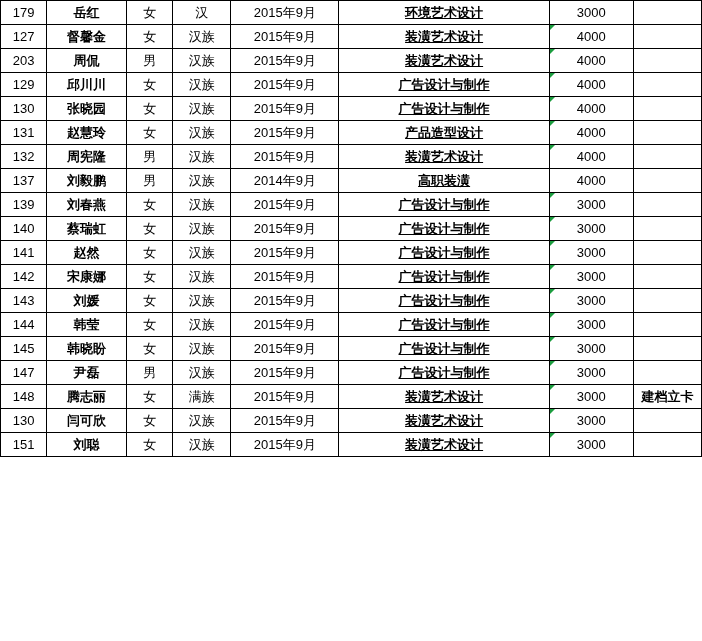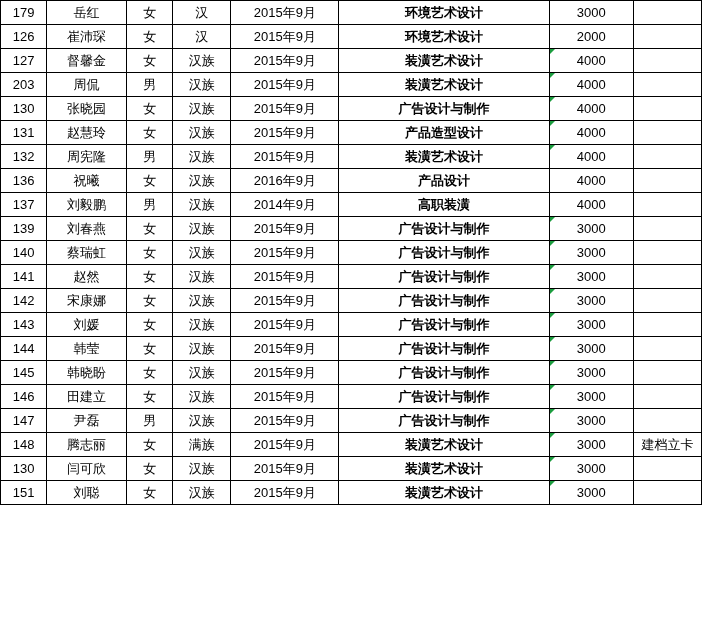--- a/index.html
+++ b/index.html
@@ -33,27 +33,28 @@
   col.c-id    { width: 46px; }
   col.c-name  { width: 80px; }
   col.c-sex   { width: 46px; }
   col.c-eth   { width: 58px; }
   col.c-date  { width: 108px; }
   col.c-major { width: 210px; }
   col.c-amt   { width: 84px; }
   col.c-note  { width: 68px; }
 
   td.name {
-    font-weight: normal;
+    font-weight: bold;
   }
   td.major {
     font-weight: bold;
+    text-decoration: underline;
   }
   td.note {
-    font-weight: normal;
+    font-weight: bold;
   }
   
   td.marked {
     position: relative;
   }
   td.marked::before {
     content: "";
     position: absolute;
     top: 0;
     left: 0;
@@ -82,50 +83,50 @@
         <td class="">179</td>
         <td class="name">岳红</td>
         <td class="">女</td>
         <td class="">汉</td>
         <td class="">2015年9月</td>
         <td class="major">环境艺术设计</td>
         <td class="">3000</td>
         <td class="note"></td>
       </tr>
       <tr>
-        <td class="">126</td>
-        <td class="name">崔沛琛</td>
-        <td class="">女</td>
-        <td class="">汉</td>
-        <td class="">2015年9月</td>
-        <td class="major">环境艺术设计</td>
-        <td class="">2000</td>
-        <td class="note"></td>
-      </tr>
-      <tr>
         <td class="">127</td>
         <td class="name">督馨金</td>
         <td class="">女</td>
         <td class="">汉族</td>
         <td class="">2015年9月</td>
         <td class="major">装潢艺术设计</td>
         <td class="marked">4000</td>
         <td class="note"></td>
       </tr>
       <tr>
         <td class="">203</td>
         <td class="name">周侃</td>
         <td class="">男</td>
         <td class="">汉族</td>
         <td class="">2015年9月</td>
         <td class="major">装潢艺术设计</td>
         <td class="marked">4000</td>
         <td class="note"></td>
       </tr>
       <tr>
+        <td class="">129</td>
+        <td class="name">邱川川</td>
+        <td class="">女</td>
+        <td class="">汉族</td>
+        <td class="">2015年9月</td>
+        <td class="major">广告设计与制作</td>
+        <td class="marked">4000</td>
+        <td class="note"></td>
+      </tr>
+      <tr>
         <td class="">130</td>
         <td class="name">张晓园</td>
         <td class="">女</td>
         <td class="">汉族</td>
         <td class="">2015年9月</td>
         <td class="major">广告设计与制作</td>
         <td class="marked">4000</td>
         <td class="note"></td>
       </tr>
       <tr>
@@ -139,30 +140,20 @@
         <td class="note"></td>
       </tr>
       <tr>
         <td class="">132</td>
         <td class="name">周宪隆</td>
         <td class="">男</td>
         <td class="">汉族</td>
         <td class="">2015年9月</td>
         <td class="major">装潢艺术设计</td>
         <td class="marked">4000</td>
-        <td class="note"></td>
-      </tr>
-      <tr>
-        <td class="">136</td>
-        <td class="name">祝曦</td>
-        <td class="">女</td>
-        <td class="">汉族</td>
-        <td class="">2016年9月</td>
-        <td class="major">产品设计</td>
-        <td class="">4000</td>
         <td class="note"></td>
       </tr>
       <tr>
         <td class="">137</td>
         <td class="name">刘毅鹏</td>
         <td class="">男</td>
         <td class="">汉族</td>
         <td class="">2014年9月</td>
         <td class="major">高职装潢</td>
         <td class="">4000</td>
@@ -224,30 +215,20 @@
         <td class="">女</td>
         <td class="">汉族</td>
         <td class="">2015年9月</td>
         <td class="major">广告设计与制作</td>
         <td class="marked">3000</td>
         <td class="note"></td>
       </tr>
       <tr>
         <td class="">145</td>
         <td class="name">韩晓盼</td>
-        <td class="">女</td>
-        <td class="">汉族</td>
-        <td class="">2015年9月</td>
-        <td class="major">广告设计与制作</td>
-        <td class="marked">3000</td>
-        <td class="note"></td>
-      </tr>
-      <tr>
-        <td class="">146</td>
-        <td class="name">田建立</td>
         <td class="">女</td>
         <td class="">汉族</td>
         <td class="">2015年9月</td>
         <td class="major">广告设计与制作</td>
         <td class="marked">3000</td>
         <td class="note"></td>
       </tr>
       <tr>
         <td class="">147</td>
         <td class="name">尹磊</td>

